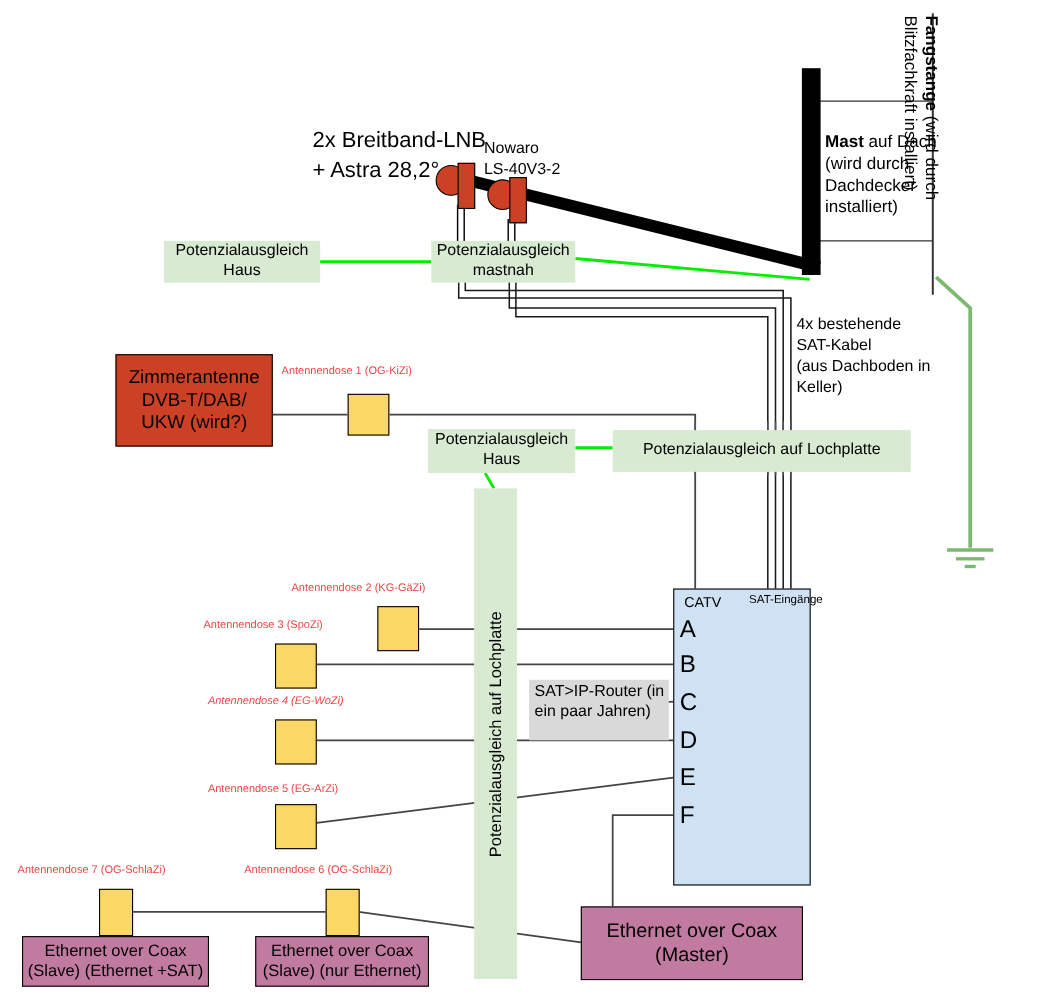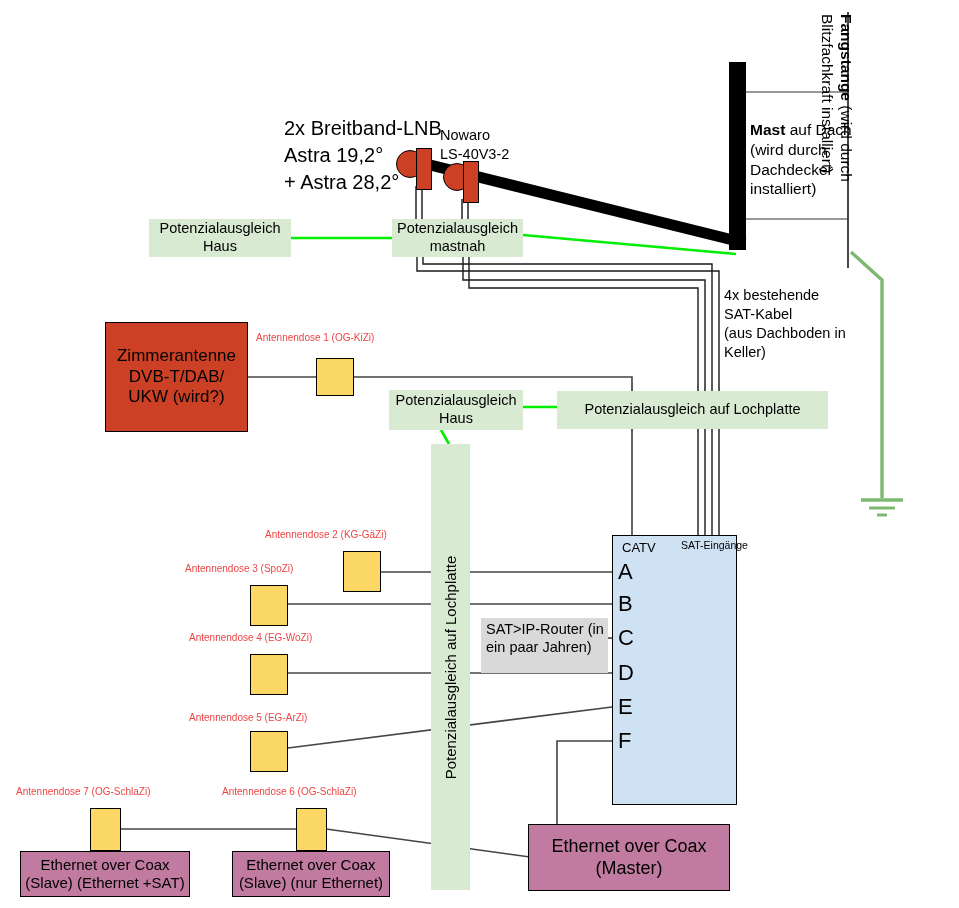--- a/index.html
+++ b/index.html
@@ -257,21 +257,20 @@
 
       <line x1="105" y1="851" x2="105" y2="833"></line>
 
       <line x1="311" y1="851" x2="311" y2="833"></line>
     </g>
 
   </svg>
 
   <div class="lnb-title" style="left:284px; top:115px;">
     <div>2x Breitband-LNB</div>
-    <div>Astra 19,2°</div>
     <div>+ Astra 28,2°</div>
   </div>
 
   <div class="lnb-sub" style="left:440px; top:126px;">
     <div>Nowaro</div>
     <div>LS-40V3-2</div>
   </div>
 
   <div class="lnb-unit" style="left:396px; top:148px;">
     <div class="horn"></div>
@@ -326,38 +325,38 @@
   </div>
 
   <div class="box green-box" style="left:557px; top:391px; width:271px; height:38px;">
     <span>Potenzialausgleich auf Lochplatte</span>
   </div>
 
   <div class="vert-strip" style="left:431px; top:444px; width:39px; height:446px;">
     <span>Potenzialausgleich auf Lochplatte</span>
   </div>
 
-  <div class="box red-box" style="left:105px; top:322px; width:143px; height:110px;">
+  <div class="box red-box" style="left:105px; top:322px; width:143px; height:84px;">
     <div>
       <div>Zimmerantenne</div>
       <div>DVB-T/DAB/</div>
       <div>UKW (wird?)</div>
     </div>
   </div>
 
   <div class="plain-label" style="left:256px; top:332px;">Antennendose 1 (OG-KiZi)</div>
   <div class="yellow-box" style="left:316px; top:358px; width:38px; height:38px;"></div>
 
   <div class="plain-label" style="left:265px; top:529px;">Antennendose 2 (KG-GäZi)</div>
   <div class="yellow-box" style="left:343px; top:551px; width:38px; height:41px;"></div>
 
   <div class="plain-label" style="left:185px; top:563px;">Antennendose 3 (SpoZi)</div>
   <div class="yellow-box" style="left:250px; top:585px; width:38px; height:41px;"></div>
 
-  <div class="plain-label" style="left:189px; top:632px;">Antennendose 4 (EG-WoZi)</div>
+  <div class="plain-label" style="left:189px; top:632px;font-style:italic;">Antennendose 4 (EG-WoZi)</div>
   <div class="yellow-box" style="left:250px; top:654px; width:38px; height:41px;"></div>
 
   <div class="plain-label" style="left:189px; top:712px;">Antennendose 5 (EG-ArZi)</div>
   <div class="yellow-box" style="left:250px; top:731px; width:38px; height:41px;"></div>
 
   <div class="plain-label" style="left:222px; top:786px;">Antennendose 6 (OG-SchlaZi)</div>
   <div class="yellow-box" style="left:296px; top:808px; width:31px; height:43px;"></div>
 
   <div class="plain-label" style="left:16px; top:786px;">Antennendose 7 (OG-SchlaZi)</div>
   <div class="yellow-box" style="left:90px; top:808px; width:31px; height:43px;"></div>

